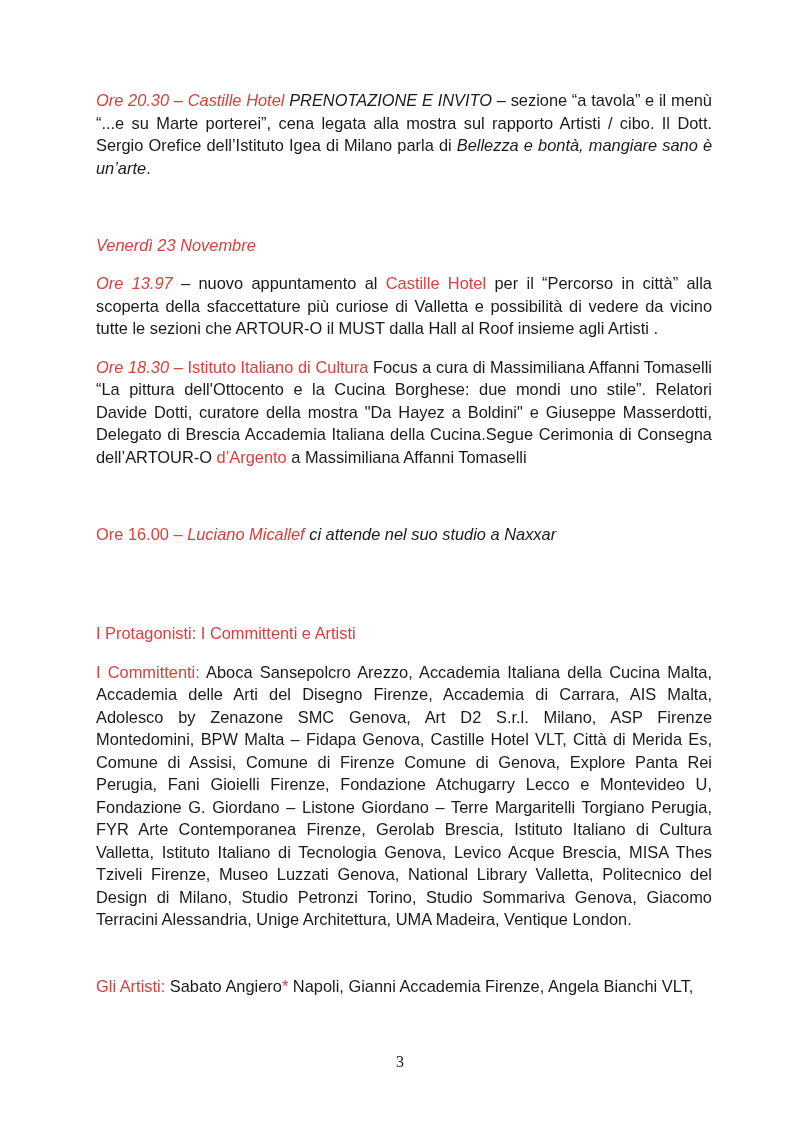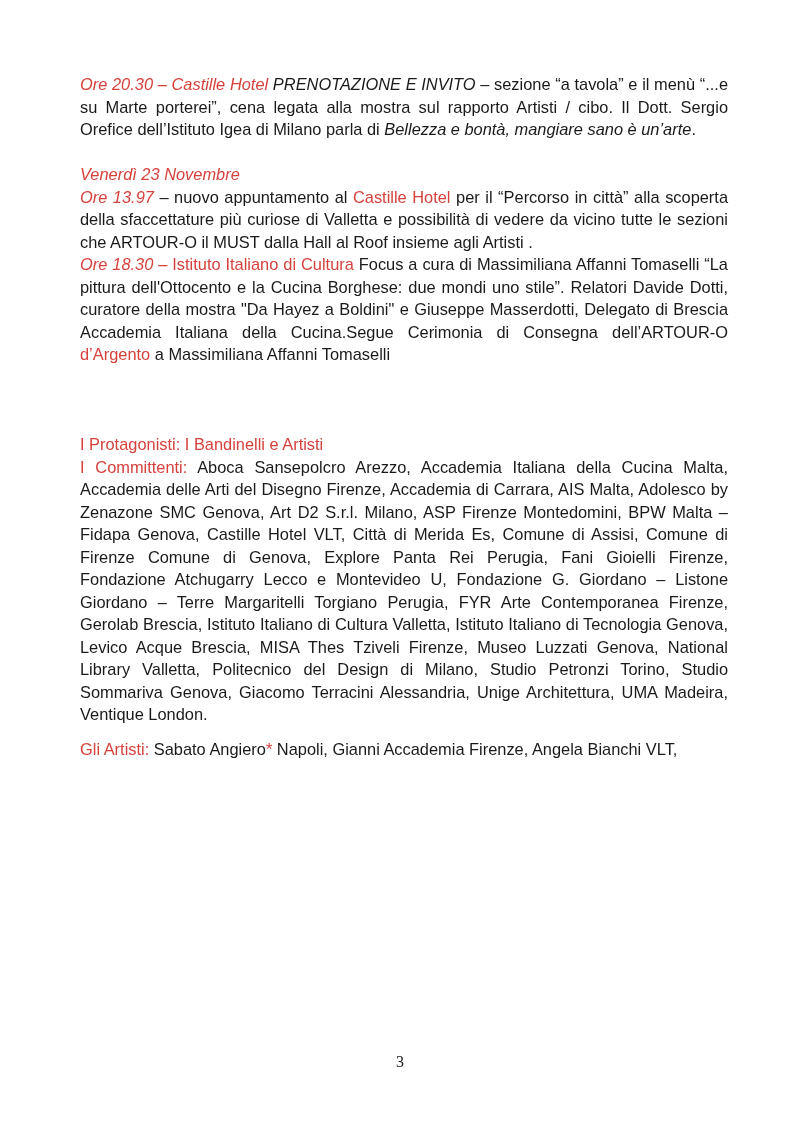--- a/index.html
+++ b/index.html
@@ -3,21 +3,21 @@
   <meta charset="utf-8">
   <style>
     html, body { margin: 0; padding: 0; background: #ffffff; }
     body { width: 800px; height: 1132px; position: relative; overflow: hidden; }
     .page {
       position: absolute; left: 80px; top: 73px; width: 648px;
       font-family: "Liberation Sans", sans-serif;
       font-size: 16.4px; line-height: 22.5px; color: #1a1a1a;
       text-align: justify;
     }
-    .p { margin: 0; }
+    .p { margin: 16px; }
     .gap { height: 22.5px; }
     .r { color: #d6413c; }
     .i { font-style: italic; }
     .last { text-align-last: left; }
     .pagenum {
       position: absolute; left: 0; width: 800px; top: 1053px; text-align: center;
       font-family: "Liberation Serif", serif; font-size: 16px; color: #1a1a1a;
     }
   </style>
 </head>
@@ -35,27 +35,30 @@
   <p class="p r i">Venerdì 23 Novembre</p>
   <p class="p last">
     <span class="r i">Ore 13.97</span><span> – nuovo appuntamento al </span><span class="r">Castille Hotel</span><span> per il “Percorso in città” alla scoperta della sfaccettature più curiose di Valletta e possibilità di vedere da vicino tutte le sezioni che ARTOUR-O il MUST dalla Hall al Roof insieme agli Artisti .</span>
   </p>
   <p class="p last">
     <span class="r i">Ore 18.30 – </span><span class="r">Istituto Italiano di Cultura</span><span> Focus a cura di Massimiliana Affanni Tomaselli “La pittura dell'Ottocento e la Cucina Borghese: due mondi uno stile”. Relatori Davide Dotti, curatore della mostra "Da Hayez a Boldini" e Giuseppe Masserdotti, Delegato di Brescia Accademia Italiana della Cucina.Segue Cerimonia di Consegna dell’ARTOUR-O </span><span class="r">d’Argento</span><span> a Massimiliana Affanni Tomaselli</span>
   </p>
 
   <div class="gap"></div>
 
+  <p class="p last">
+    <span class="r">Ore 16.00 – </span><span class="r i">Luciano Micallef</span><span class="i"> ci attende nel suo studio a Naxxar</span>
+  </p>
 
   <div class="gap"></div>
 
 
   <div class="gap"></div>
 
-  <p class="p r">I Protagonisti: I Bandinelli e Artisti</p>
+  <p class="p r">I Protagonisti: I Committenti e Artisti</p>
   <p class="p last">
     <span class="r">I Committenti</span><span class="r">: </span><span>Aboca Sansepolcro Arezzo, Accademia Italiana della Cucina Malta, Accademia delle Arti del Disegno Firenze, Accademia di Carrara, AIS Malta, Adolesco by Zenazone SMC Genova, Art D2 S.r.l. Milano, ASP Firenze Montedomini, BPW Malta – Fidapa Genova, Castille Hotel VLT, Città di Merida Es, Comune di Assisi, Comune di Firenze Comune di Genova, Explore Panta Rei Perugia, Fani Gioielli Firenze, Fondazione Atchugarry Lecco e Montevideo U, Fondazione G. Giordano – Listone Giordano – Terre Margaritelli Torgiano Perugia, FYR Arte Contemporanea Firenze, Gerolab Brescia, Istituto Italiano di Cultura Valletta, Istituto Italiano di Tecnologia Genova, Levico Acque Brescia, MISA Thes Tziveli Firenze, Museo Luzzati Genova, National Library Valletta, Politecnico del Design di Milano, Studio Petronzi Torino, Studio Sommariva Genova, Giacomo Terracini Alessandria, Unige Architettura, UMA Madeira, Ventique London.</span>
   </p>
 
   <div class="gap" style="height:12px"></div>
 
   <p class="p last">
     <span class="r">Gli Artisti</span><span class="r">: </span><span>Sabato Angiero</span><span class="r">*</span><span> Napoli, Gianni Accademia Firenze, Angela Bianchi VLT,</span>
   </p>
 </div>

